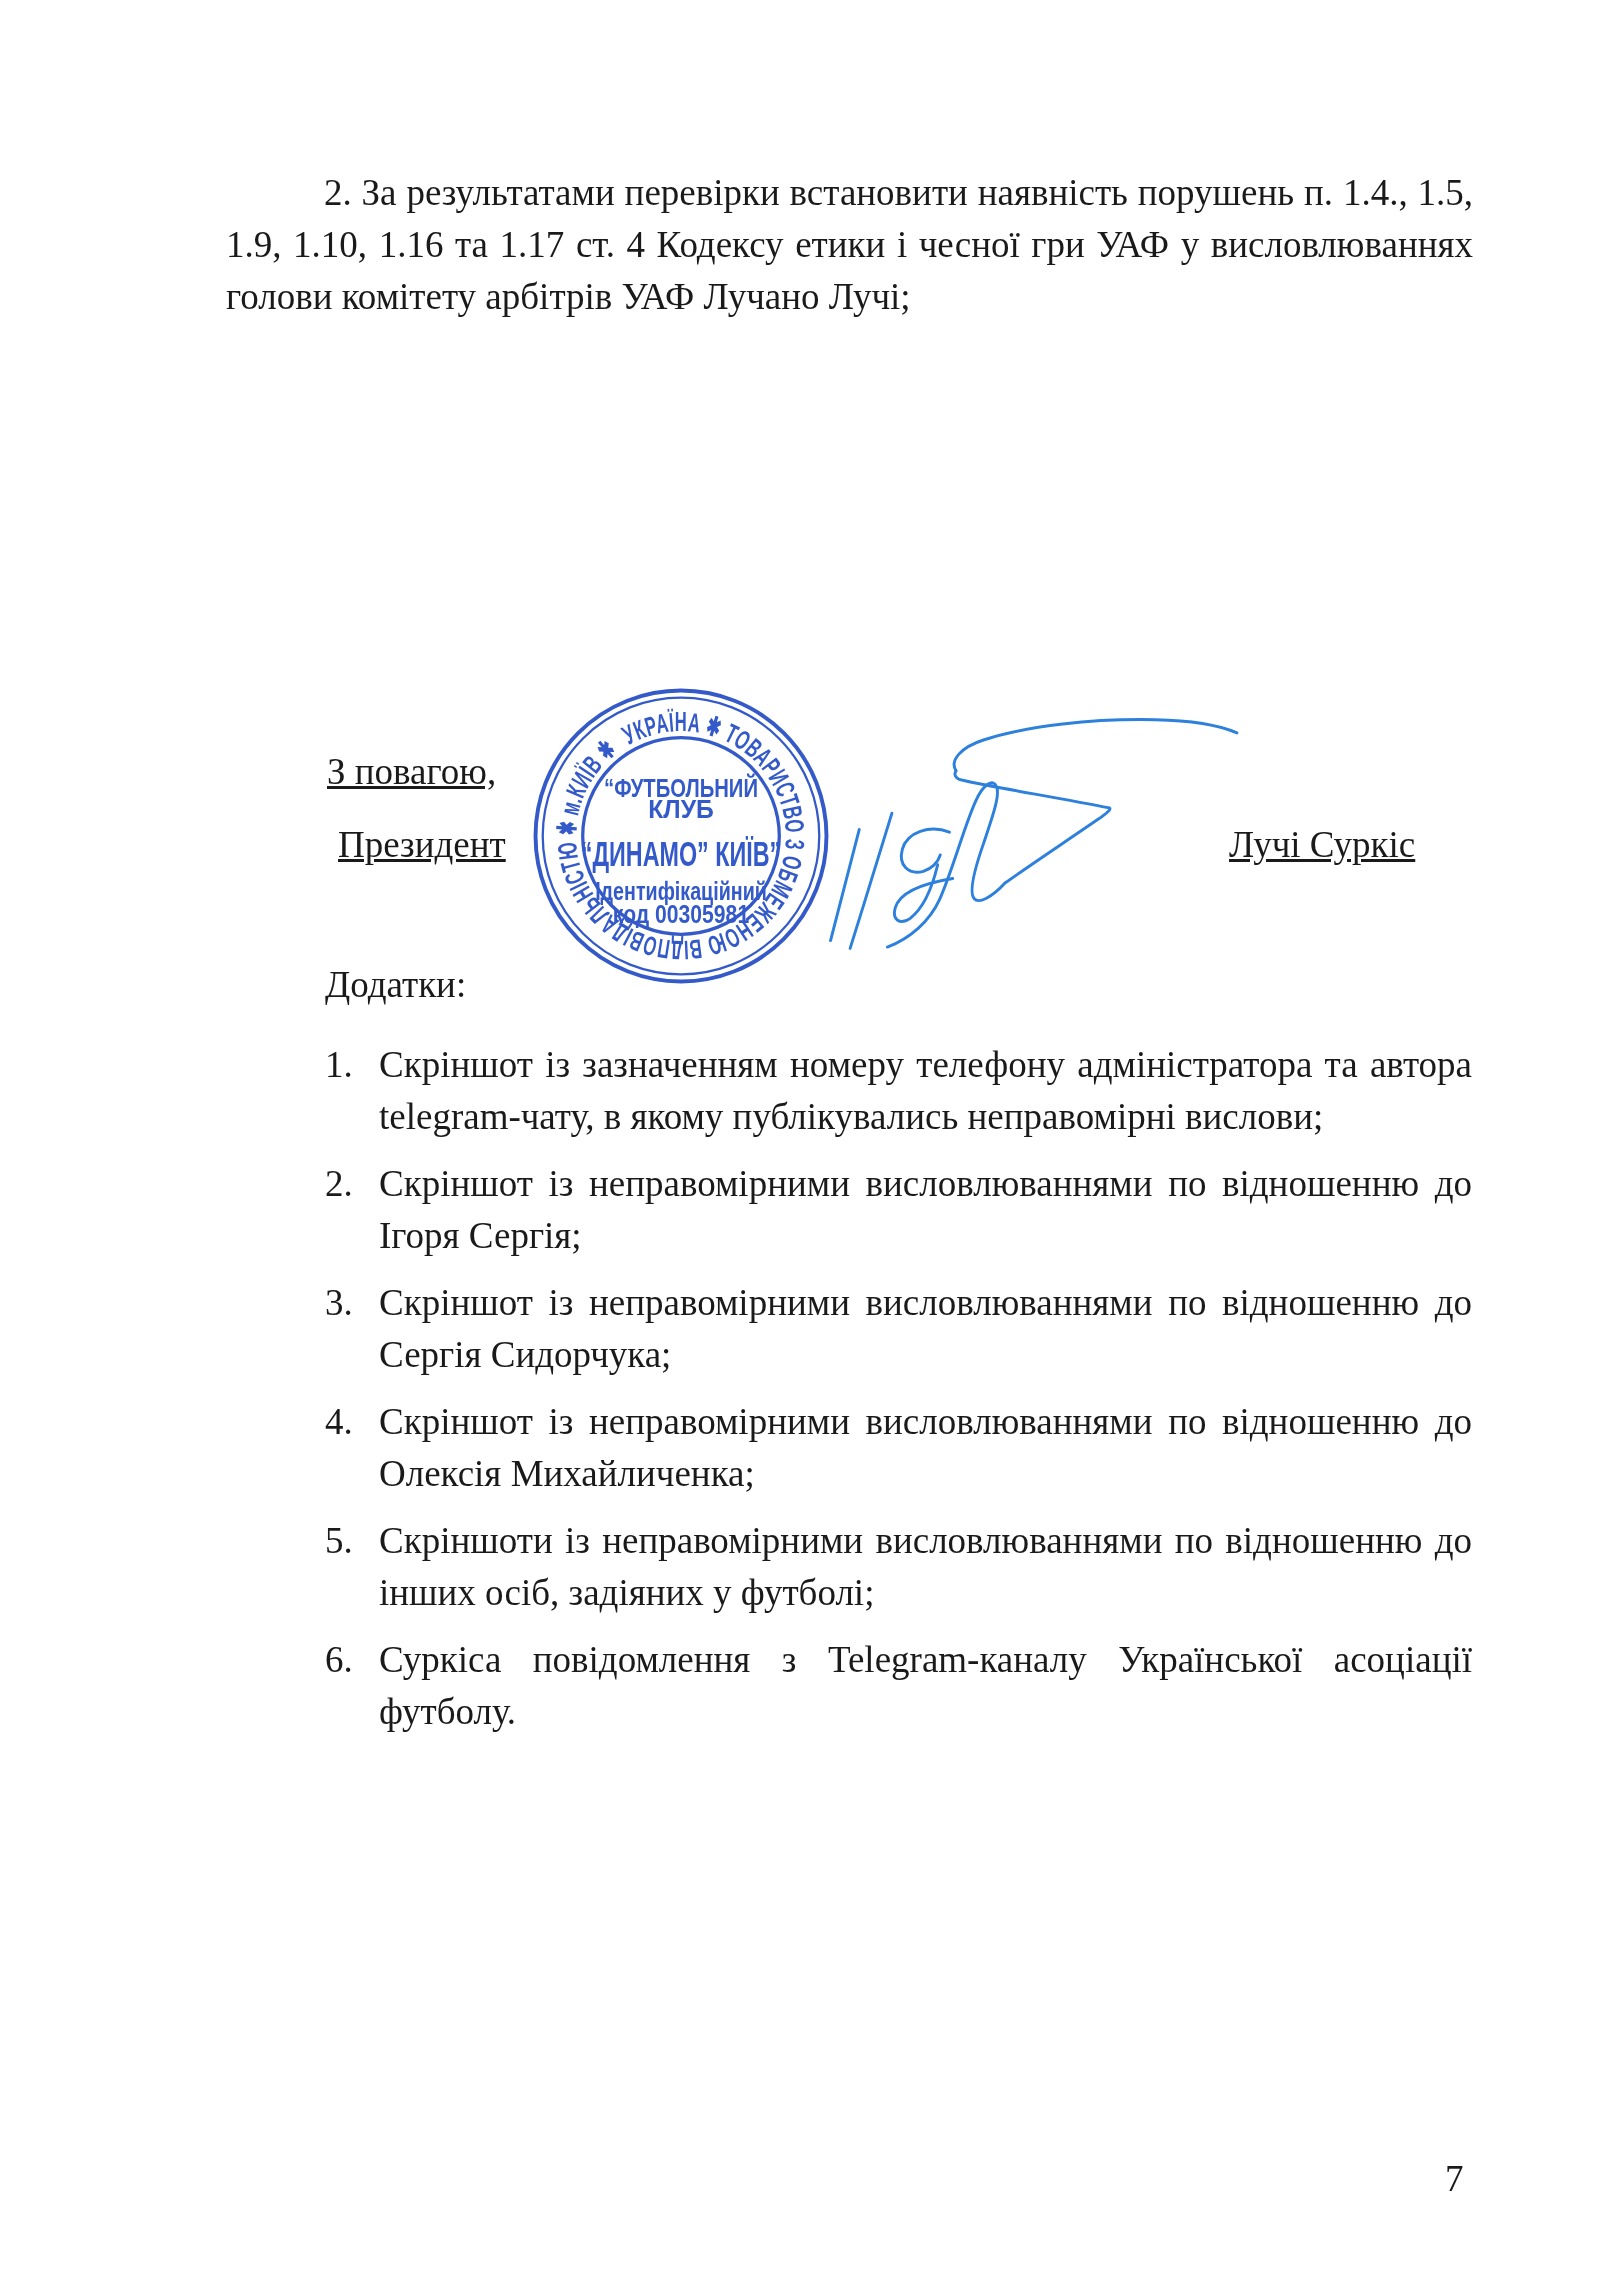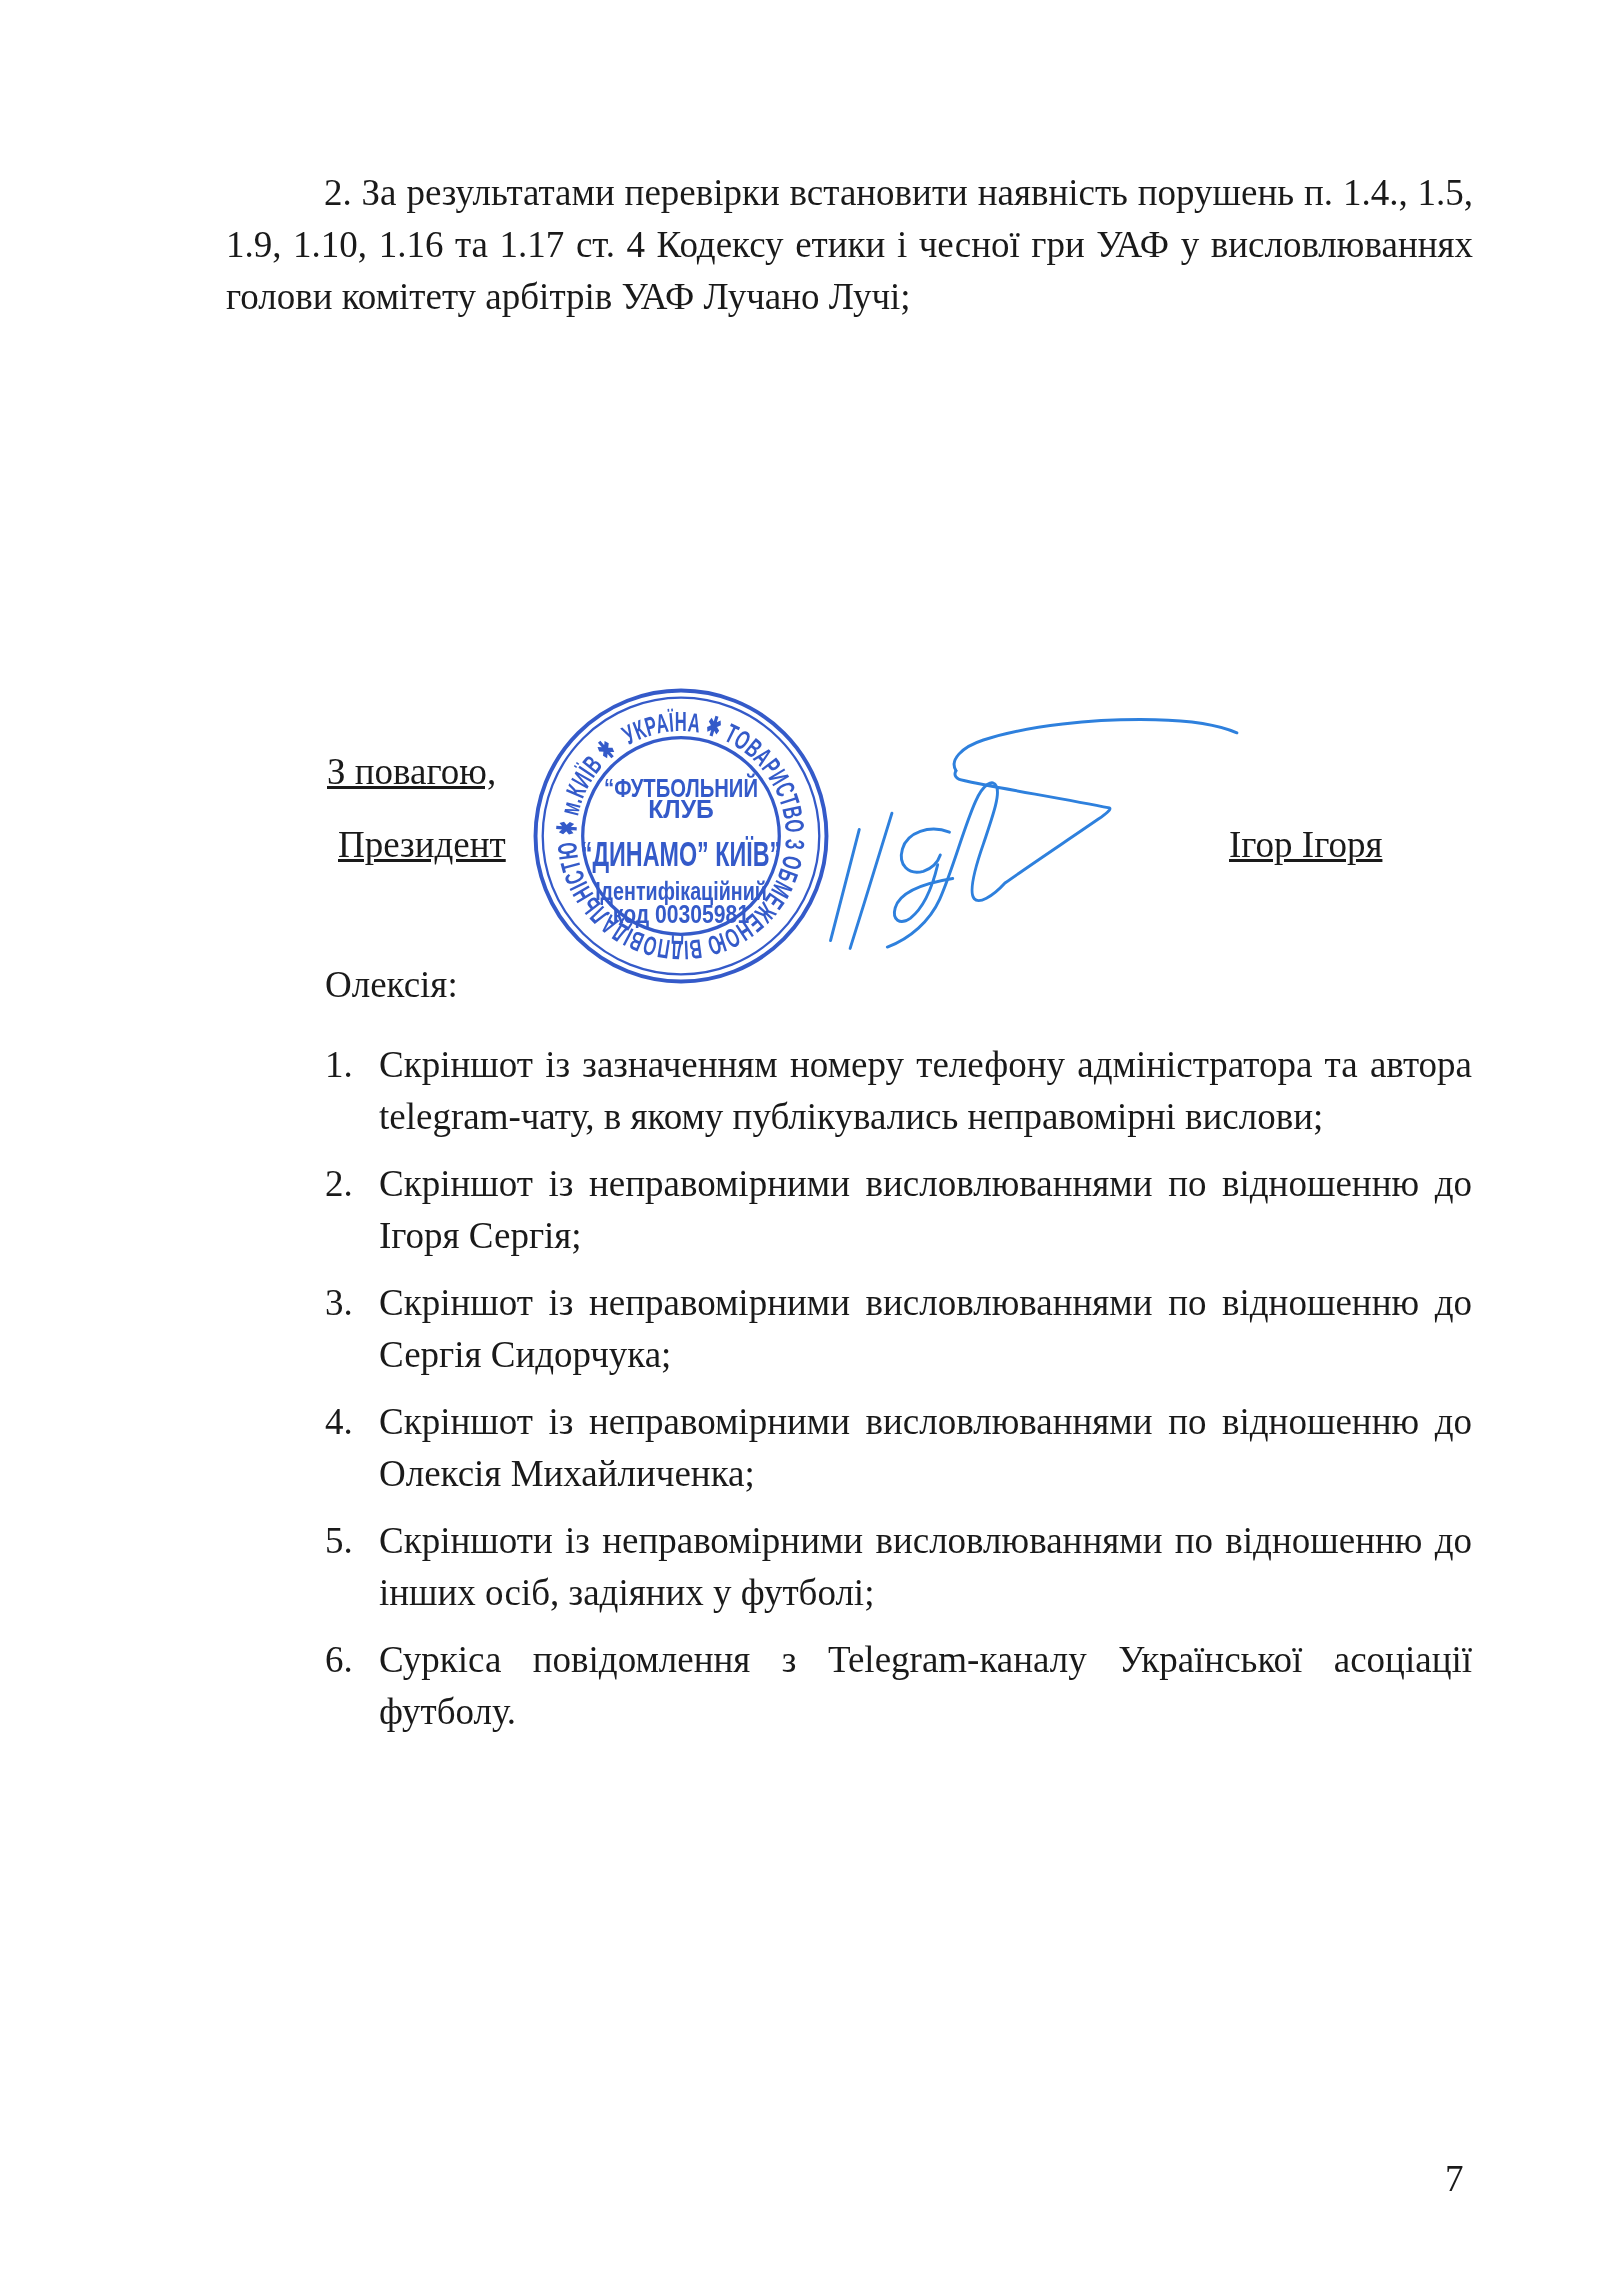--- a/index.html
+++ b/index.html
@@ -68,21 +68,21 @@
 <body>
 
 <div class="page">
 
   <section class="body-text">
     <p>2. За результатами перевірки встановити наявність порушень п. 1.4., 1.5, 1.9, 1.10, 1.16 та 1.17 ст. 4 Кодексу етики і чесної гри УАФ у висловлюваннях голови комітету арбітрів УАФ Лучано Лучі;</p>
   </section>
 
   <div class="closing-line salutation">З повагою,</div>
   <div class="closing-line signer-title">Президент</div>
-  <div class="closing-line signer-name">Ігор Ігоря</div>
+  <div class="closing-line signer-name">Лучі Суркіс</div>
 
   <svg class="stamp-svg" viewBox="0 0 470 470" aria-hidden="true">
     <defs>
       <path id="ringPath" d="M 235,75 A 160,160 0 1,1 234.9,75" fill="none"></path>
     </defs>
     <g stroke="#2850c6" fill="none">
       <circle cx="235" cy="235" r="222" stroke-width="6"></circle>
       <circle cx="235" cy="235" r="211" stroke-width="3.5"></circle>
       <circle cx="235" cy="235" r="150" stroke-width="5"></circle>
     </g>
@@ -105,21 +105,21 @@
       <path d="M 310,148 C 300,132 318,112 352,101 C 420,79 520,68 615,70 C 665,71 712,78 740,90"></path>
       <path d="M 310,148 C 306,155 310,161 322,163 C 360,172 470,190 545,205 C 548,207 540,214 528,222 C 480,255 420,295 385,320 C 365,342 345,352 338,344 C 330,335 338,300 352,260 C 366,218 378,185 372,172 C 367,160 352,168 340,195 C 322,235 305,300 285,345 C 270,378 240,405 205,418"></path>
       <path d="M 300,242 C 270,230 235,242 228,268 C 221,293 238,308 260,302 C 275,297 283,286 286,277"></path>
       <path d="M 282,292 C 273,330 258,360 240,374 C 224,385 212,376 217,358 C 224,333 262,320 305,313"></path>
       <path d="M 212,213 C 196,265 170,350 148,420"></path>
       <path d="M 162,238 L 118,408"></path>
     </g>
   </svg>
 
   <section class="attachments">
-    <div class="att-heading">Олексія:</div>
+    <div class="att-heading">Додатки:</div>
     <div class="att-list">
       <div class="att-item">
         <span class="att-num">1.</span>
         <span class="att-text">Скріншот із зазначенням номеру телефону адміністратора та автора telegram-чату, в якому публікувались неправомірні вислови;</span>
       </div>
       <div class="att-item">
         <span class="att-num">2.</span>
         <span class="att-text">Скріншот із неправомірними висловлюваннями по відношенню до Ігоря Сергія;</span>
       </div>
       <div class="att-item">

